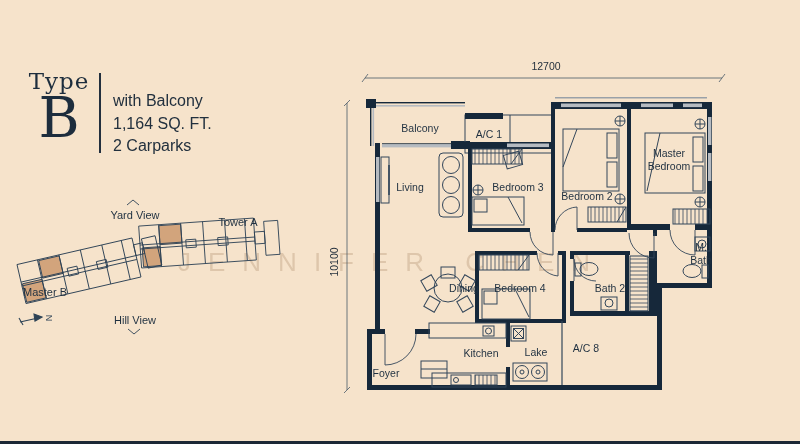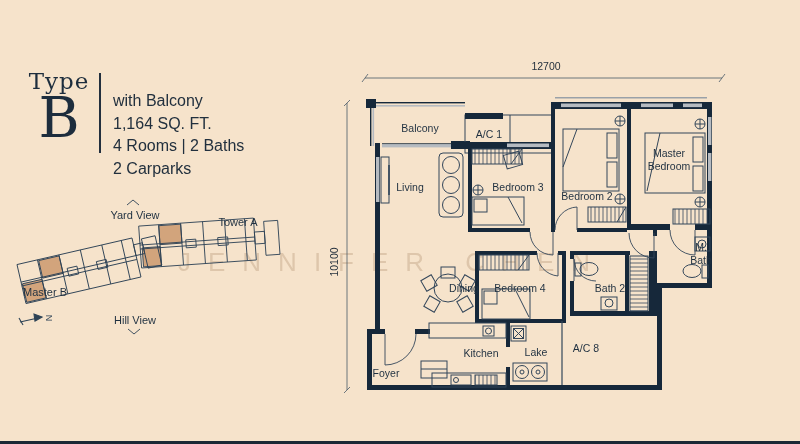--- a/index.html
+++ b/index.html
@@ -35,21 +35,20 @@
 <div class="canvas">
 
   <div class="watermark">JENNIFER CHEN</div>
 
   <div class="type-word">Type</div>
   <div class="type-letter">B</div>
   <div class="type-divider"></div>
   <div class="details">
     <div>with Balcony</div>
     <div>1,164 SQ. FT.</div>
-    <div>4 Rooms | 2 Baths</div>
     <div>2 Carparks</div>
   </div>
 
   <svg style="left:8px;top:196px" width="275" height="152" viewBox="0 0 275 152">
     <g stroke="#2e4356" stroke-width="0.9" fill="none">
 
       <polyline points="119,9 125,4 131,9"></polyline>
 
       <polyline points="120,133 126,138 132,133"></polyline>
     </g>

